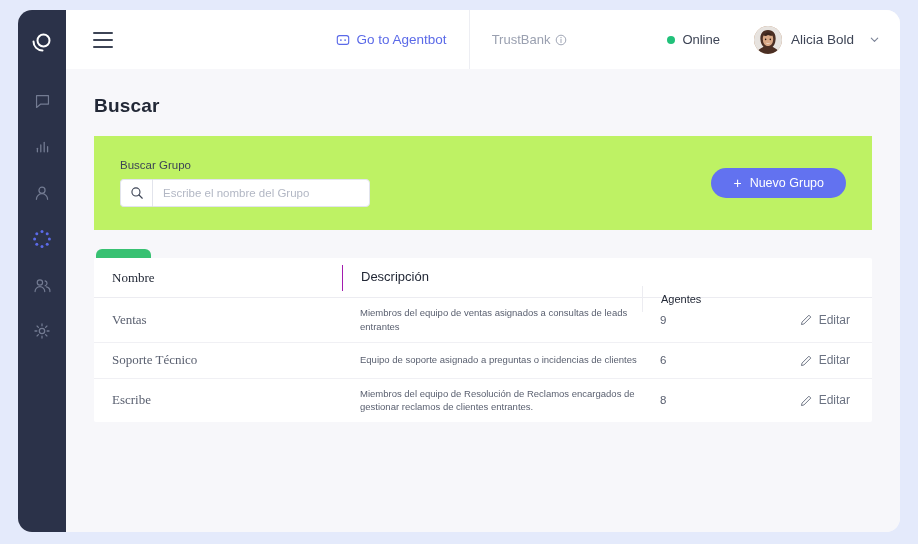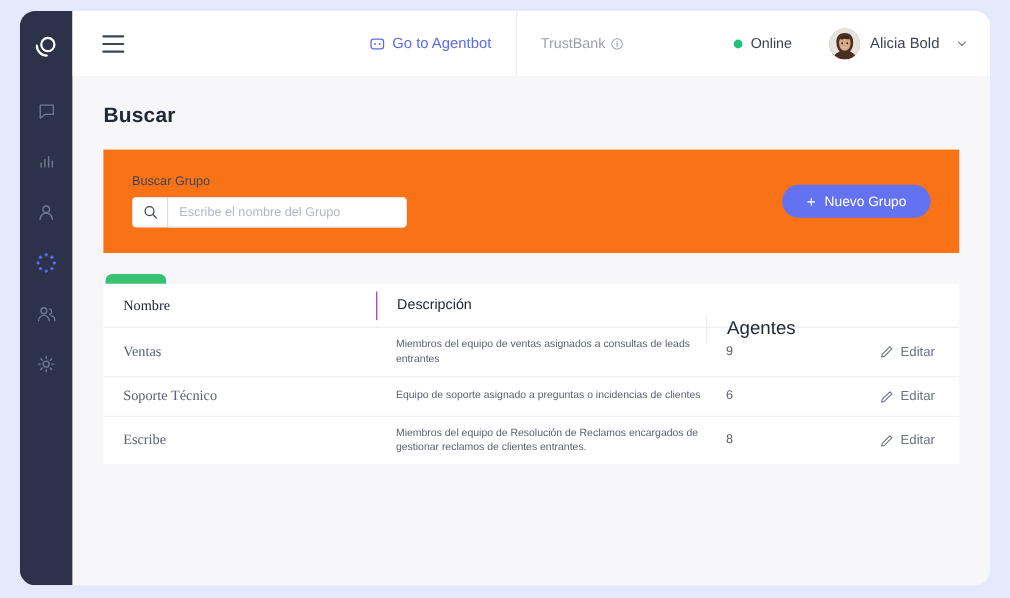--- a/index.html
+++ b/index.html
@@ -107,21 +107,21 @@
   
   #content { flex: 1 1 auto; overflow: hidden; padding: 0 28px; }
   #page-title {
     font-size: 19px; color: #222836;
     margin-top: 26px; margin-bottom: 19px;
     letter-spacing: .2px;
   }
 
   
   #search-card {
-    background: #f97316;
+    background: #bef264;
     height: 94px;
     display: flex; align-items: center;
     padding: 0 26px;
     position: relative;
   }
   #search-group { display: flex; flex-direction: column; }
   #search-label { font-size: 11.5px; color: #3d4455; margin-bottom: 8px; }
   #search-box { display: flex; height: 28px; border-radius: 10px; }
   #search-icon-cell {
     width: 32px; border: 1px solid #e2e4ec; border-right: none;
@@ -178,21 +178,21 @@
     min-height: 36px;
     border-bottom: 1px solid #f0f0f4;
   }
   .tbody-row:last-child { border-bottom: none; }
   .c-name  { flex: 0 0 248px; padding-left: 18px; font-size: 13px; color: #5a6070; font-family: Liberation Serif, serif; }
   .c-desc  { flex: 0 0 300px; padding-left: 18px; font-size: 9.5px; color: #5a6070; line-height: 1.45; }
   .c-agents{ flex: 0 0 140px; padding-left: 18px; font-size: 11.5px; color: #5a6070; }
   .c-edit  { flex: 1 1 auto; display: flex; justify-content: flex-end; padding-right: 22px; }
   #thead .c-name  { font-size: 13px; color: #222836; }
   #thead .c-desc  { font-size: 13px; color: #222836; border-left: 1px solid #a21caf; height: 26px; display: flex; align-items: center; }
-  #thead .c-agents{ font-size: 17px; color: #222836; border-left: 1px solid #ececf1; height: 26px; display: flex; align-items: center; margin-top: 42px; }
+  #thead .c-agents{ font-size: 11px; color: #222836; border-left: 1px solid #ececf1; height: 26px; display: flex; align-items: center; margin-top: 42px; }
   .edit-btn {
     display: flex; align-items: center; gap: 6px;
     color: #6b7282; font-size: 12px; cursor: pointer;
     background: none; border: none;
     font-family: "Liberation Sans", sans-serif;
   }
   .row-pad { padding: 8px 0; }
 </style>
 </head>
 <body>

